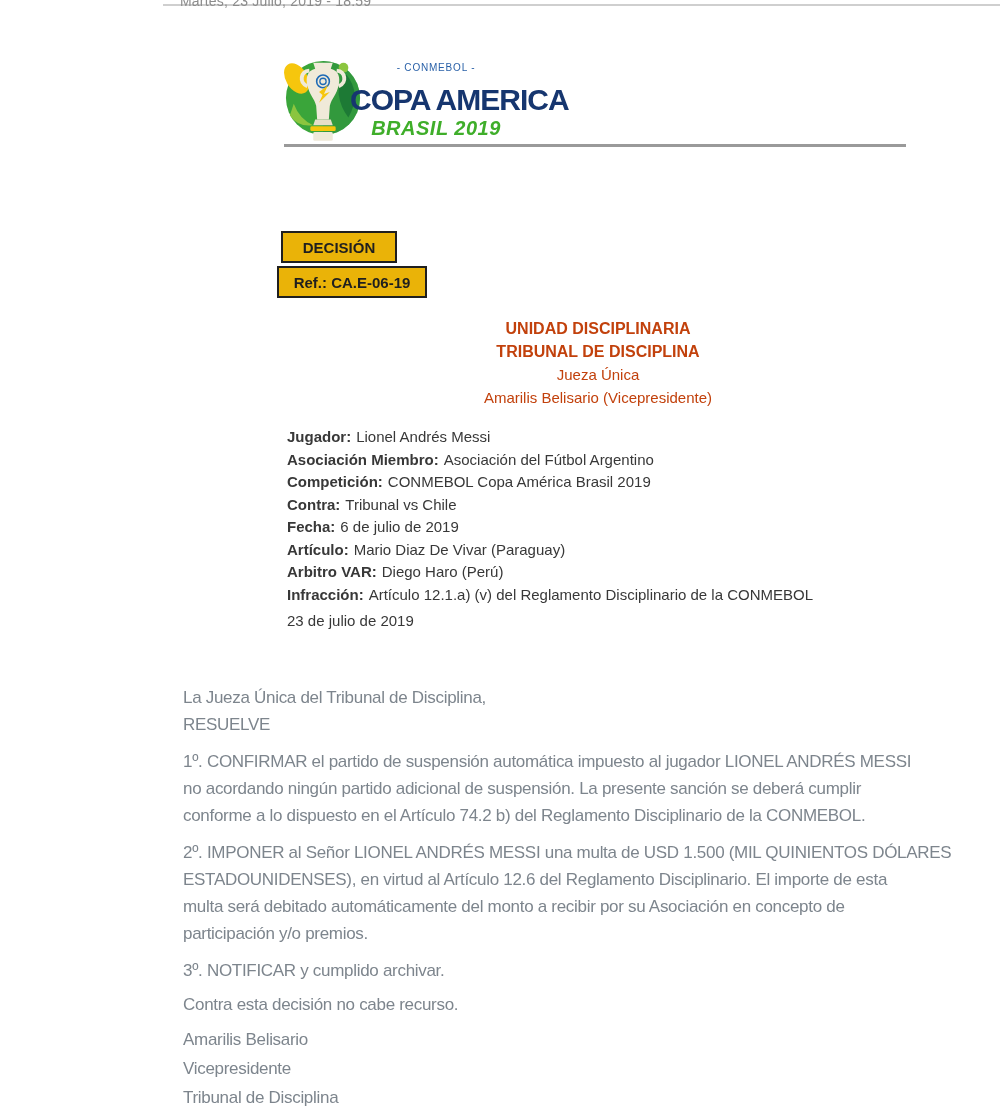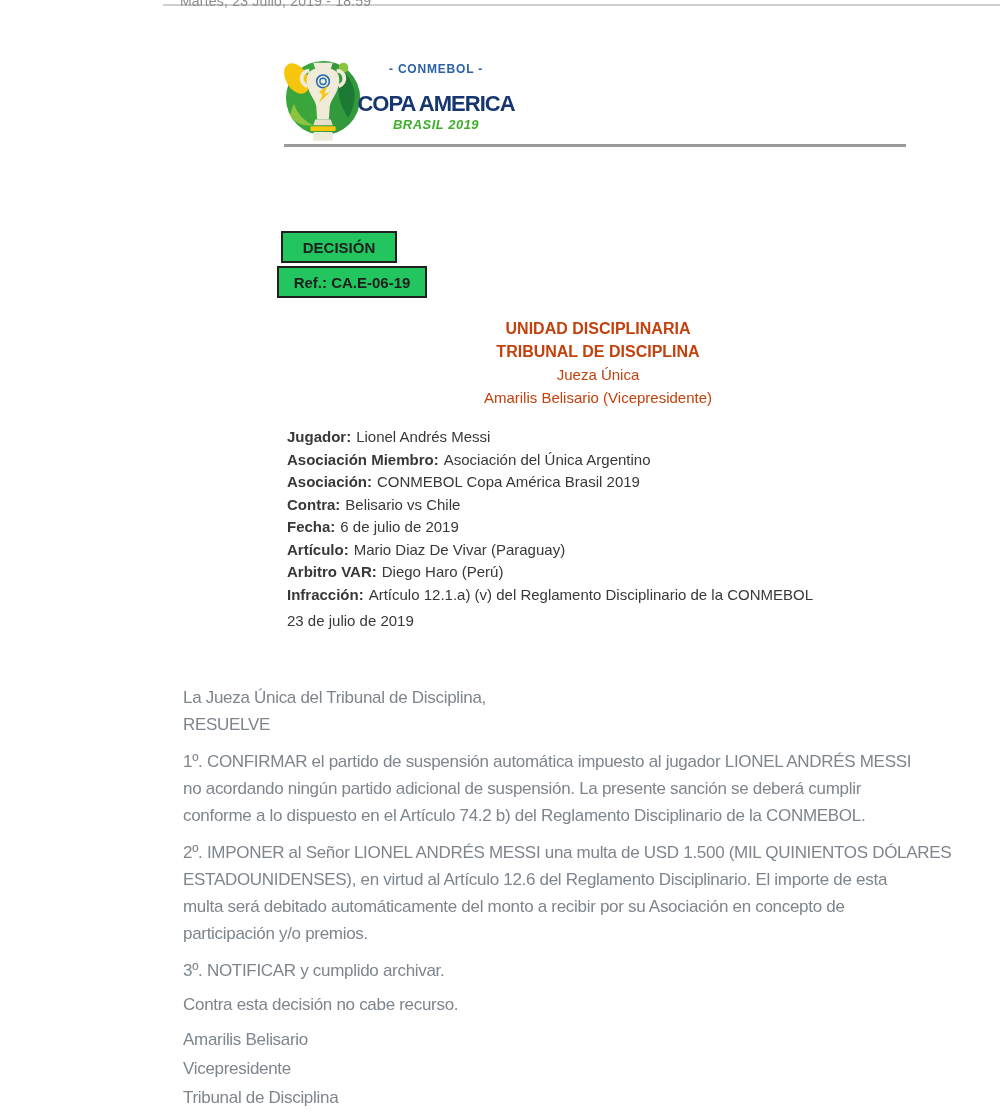--- a/index.html
+++ b/index.html
@@ -12,29 +12,29 @@
   
   .top-rule{position:absolute;top:4px;left:163px;width:837px;height:2px;background:#cfcfcf;}
   .timestamp{
     position:absolute;top:-7px;left:180px;font-size:14px;color:#8c8c8c;
     letter-spacing:.2px;white-space:nowrap;
   }
 
   
   .emblem{position:absolute;left:284px;top:46px;width:78px;height:100px;}
   .logo-text{position:absolute;left:350px;top:62px;width:172px;text-align:center;}
-  .logo-conmebol{font-size:12px;font-weight:bold;letter-spacing:.8px;color:#2a61a8;}
-  .logo-title{font-size:22px;font-weight:bold;letter-spacing:-1px;color:#16366f;line-height:1.1;margin-top:16px;white-space:nowrap;}
-  .logo-subtitle{font-size:13px;font-weight:bold;font-style:italic;letter-spacing:.5px;color:#3fae2a;margin-top:1px;white-space:nowrap;}
+  .logo-conmebol{font-size:10px;font-weight:normal;letter-spacing:.8px;color:#2a61a8;}
+  .logo-title{font-size:30px;font-weight:bold;letter-spacing:-1px;color:#16366f;line-height:1.1;margin-top:10px;white-space:nowrap;}
+  .logo-subtitle{font-size:20px;font-weight:bold;font-style:italic;letter-spacing:.5px;color:#3fae2a;margin-top:1px;white-space:nowrap;}
   .logo-rule{position:absolute;left:284px;top:144px;width:622px;height:3px;background:#9a9a9a;}
 
   
   .box{
     position:absolute;border:2px solid #1f1f1f;display:flex;align-items:center;justify-content:center;
-    font-weight:bold;font-size:15px;color:#1f1f1f;background:#22c55e;
+    font-weight:bold;font-size:15px;color:#1f1f1f;background:#eab308;
   }
   .decision-box{left:281px;top:231px;width:112px;height:28px;}
   .ref-box{left:277px;top:266px;width:146px;height:28px;}
 
   
   .doc-header{position:absolute;left:288px;top:317px;width:620px;text-align:center;color:#c2410c;}
   .doc-header .h-bold{font-weight:bold;font-size:16px;line-height:23px;}
   .doc-header .h-reg{font-size:15px;line-height:23px;text-align:center;}
 
   
@@ -96,27 +96,27 @@
     <div class="h-bold">TRIBUNAL DE DISCIPLINA</div>
     <div class="h-reg">Jueza Única</div>
     <div class="h-reg">Amarilis Belisario (Vicepresidente)</div>
   </div>
 
   <div class="details">
     <div class="detail-line">
       <b>Jugador:</b><span>Lionel Andrés Messi</span>
     </div>
     <div class="detail-line">
-      <b>Asociación Miembro:</b><span>Asociación del Única Argentino</span>
+      <b>Asociación Miembro:</b><span>Asociación del Fútbol Argentino</span>
     </div>
     <div class="detail-line">
-      <b>Asociación:</b><span>CONMEBOL Copa América Brasil 2019</span>
+      <b>Competición:</b><span>CONMEBOL Copa América Brasil 2019</span>
     </div>
     <div class="detail-line">
-      <b>Contra:</b><span>Belisario vs Chile</span>
+      <b>Contra:</b><span>Tribunal vs Chile</span>
     </div>
     <div class="detail-line">
       <b>Fecha:</b><span>6 de julio de 2019</span>
     </div>
     <div class="detail-line">
       <b>Artículo:</b><span>Mario Diaz De Vivar (Paraguay)</span>
     </div>
     <div class="detail-line">
       <b>Arbitro VAR:</b><span>Diego Haro (Perú)</span>
     </div>

